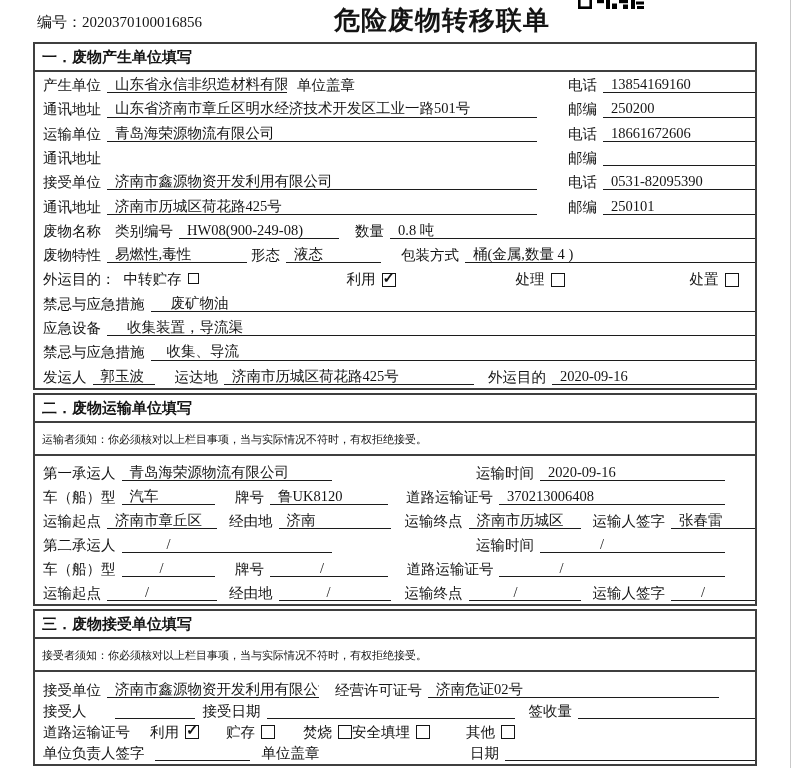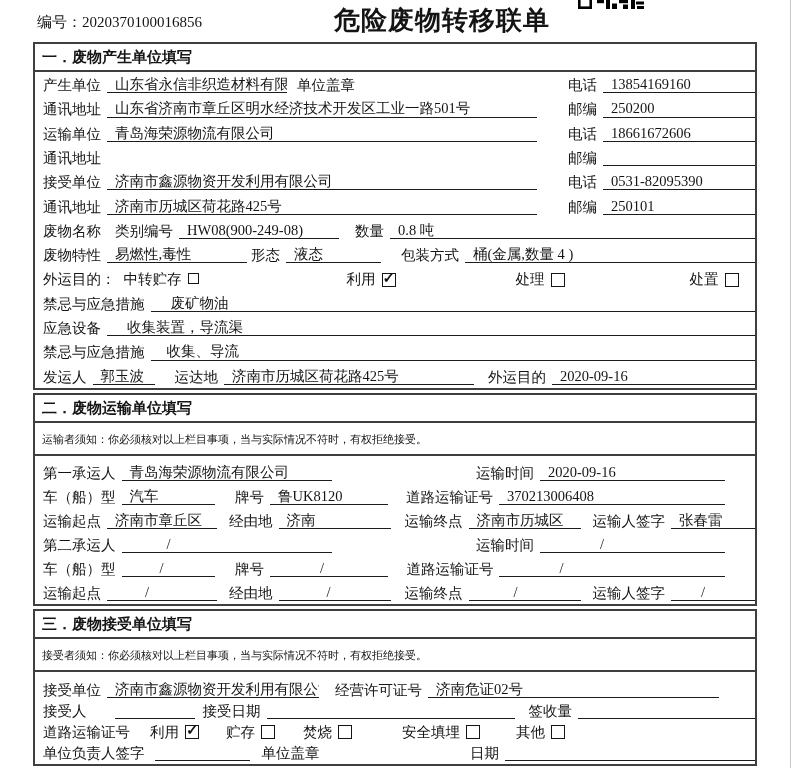--- a/index.html
+++ b/index.html
@@ -256,21 +256,21 @@
           </span>
       </span>
       <span class="opt" style="margin-left:27px">
         <span class="lbl">贮存</span>
         <span class="cbox"></span>
       </span>
       <span class="opt" style="margin-left:28px">
         <span class="lbl">焚烧</span>
         <span class="cbox"></span>
       </span>
-      <span class="opt" style="margin-left:50px">
+      <span class="opt" style="">
         <span class="lbl">安全填埋</span>
         <span class="cbox"></span>
       </span>
       <span class="opt" style="margin-left:36px">
         <span class="lbl">其他</span>
         <span class="cbox"></span>
       </span>
     </div>
 
     <div class="frow">

